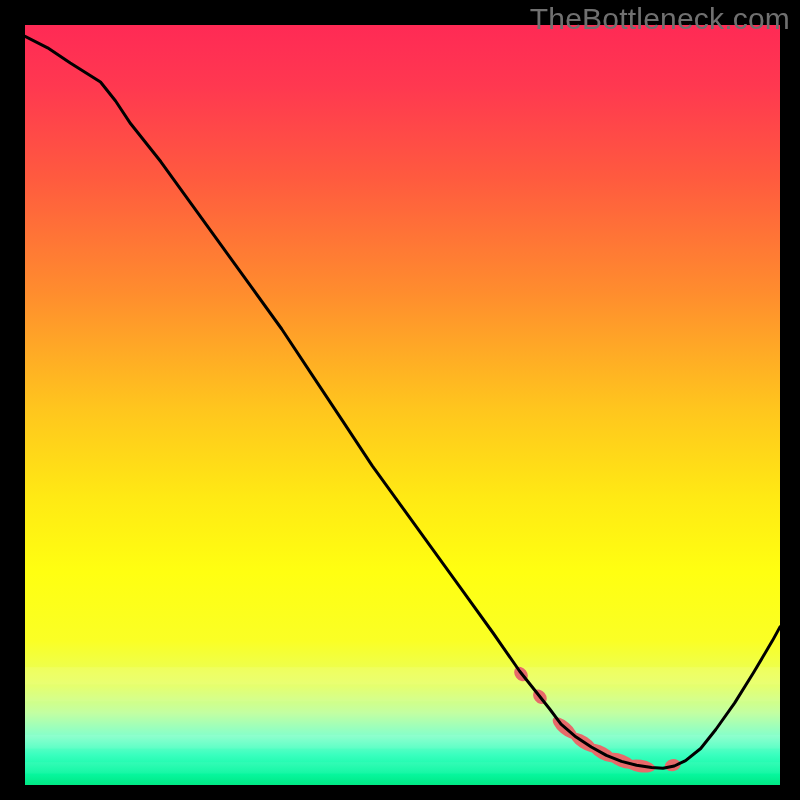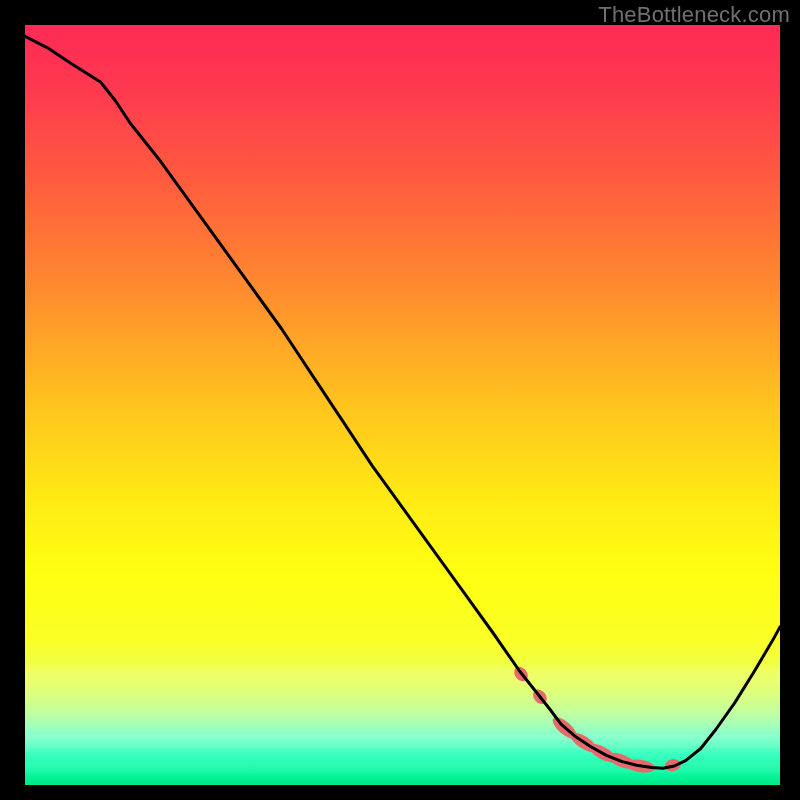--- a/index.html
+++ b/index.html
@@ -15,21 +15,21 @@
     position: relative;
     width: 800px;
     height: 800px;
     background: #000;
   }
   #watermark {
     position: absolute;
     top: 2px;
     right: 10px;
     color: #707070;
-    font-size: 22px;
+    font-size: 30px;
     font-weight: 500;
     letter-spacing: 0.2px;
     z-index: 50;
     pointer-events: none;
   }
   #plot {
     position: absolute;
     z-index: 1;
   }
   svg { display: block; }

